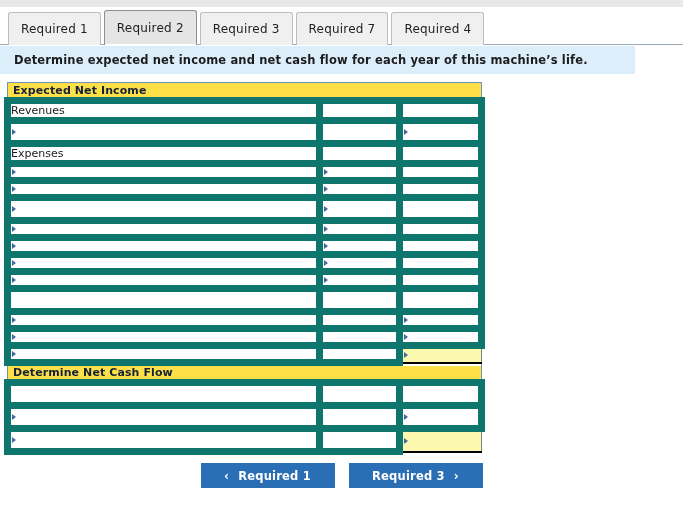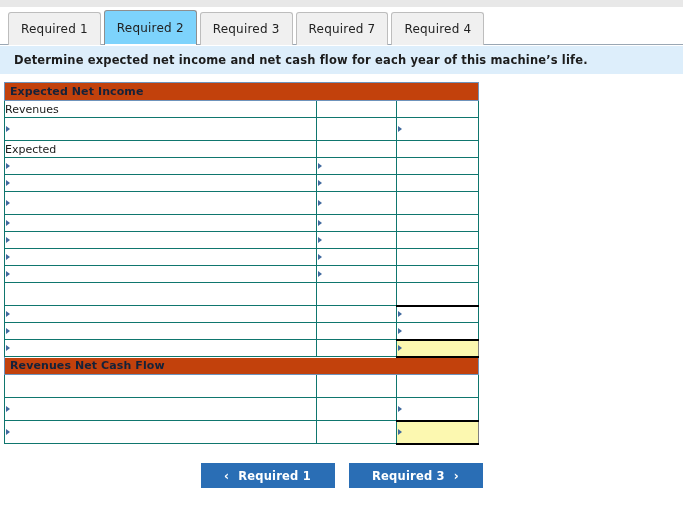--- a/index.html
+++ b/index.html
@@ -59,39 +59,39 @@
     color: #222;
     background: #f0f0f0;
     border: 1px solid #bdbdbd;
     border-bottom: none;
     border-top-left-radius: 3px;
     border-top-right-radius: 3px;
     white-space: nowrap;
     letter-spacing: 0.2px;
   }
   .tab.active {
-    background: #7dd3fc;
+    background: #e5e5e5;
     border-color: #8f8f8f;
     height: 35px;
     position: relative;
     z-index: 3;
   }
   .tab.active::after {
     content: "";
     position: absolute;
     left: 0; bottom: -1px;
     width: 100%; height: 2px;
     background: #ffffff;
   }
 
   
   .instruction {
     position: absolute;
     left: 0; top: 46px;
-    width: 683px; height: 28px;
+    width: 635px; height: 28px;
     background: #ddeefb;
     box-sizing: border-box;
     display: flex;
     align-items: center;
     padding-left: 14px;
     font-size: 11.5px;
     font-weight: bold;
     color: #1c1c1c;
     letter-spacing: 0.15px;
   }
@@ -102,31 +102,31 @@
     left: 4px; top: 82px;
     width: 474px;
     border-collapse: collapse;
     table-layout: fixed;
   }
   .sheet col.c-label { width: 312px; }
   .sheet col.c-mid   { width: 80px; }
   .sheet col.c-right { width: 82px; }
 
   .sheet td {
-    border: 1px solid #0f766e;
+    border: 7px solid #0f766e;
     padding: 0;
     height: 17px;
     box-sizing: border-box;
     vertical-align: middle;
     background: #ffffff;
     position: relative;
   }
 
   .sec-head td {
-    background: #c2410c;
+    background: #fde047;
     border: 1px solid #6f93bb;
     font-weight: bold;
     font-size: 11px;
     color: #14223a;
     height: 18px;
     padding-left: 5px;
     letter-spacing: 0.1px;
   }
 
   .rowlabel {
@@ -236,21 +236,21 @@
       <td class="tall">
           <span class="mark"></span>
         </td>
       <td class="tall"></td>
       <td class="tall">
           <span class="mark"></span>
         </td>
     </tr>
 
     <tr>
-      <td class="rowlabel">Expected</td>
+      <td class="rowlabel">Expenses</td>
       <td></td>
       <td></td>
     </tr>
 
     <tr>
       <td>
           <span class="mark"></span>
         </td>
       <td>
           <span class="mark"></span>
@@ -348,21 +348,21 @@
       <td>
           <span class="mark"></span>
         </td>
       <td></td>
       <td class="answer">
           <span class="mark"></span>
         </td>
     </tr>
 
     <tr class="sec-head">
-      <td colspan="3">Revenues Net Cash Flow</td>
+      <td colspan="3">Determine Net Cash Flow</td>
     </tr>
 
     <tr>
       <td class="tall"></td>
       <td class="tall"></td>
       <td class="tall"></td>
     </tr>
 
     <tr>
       <td class="tall">

